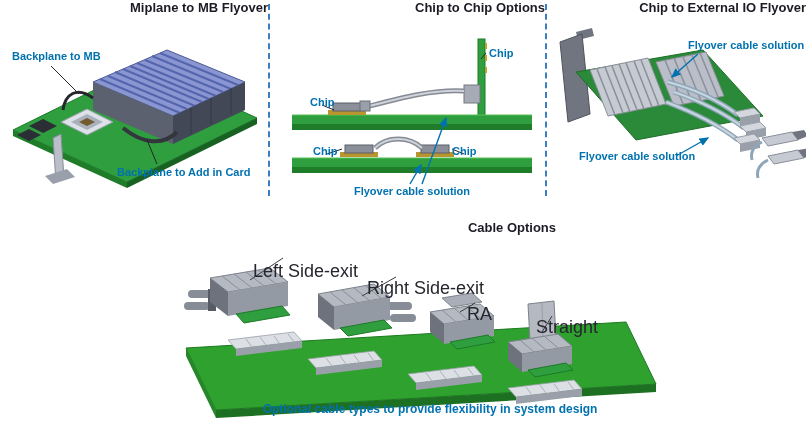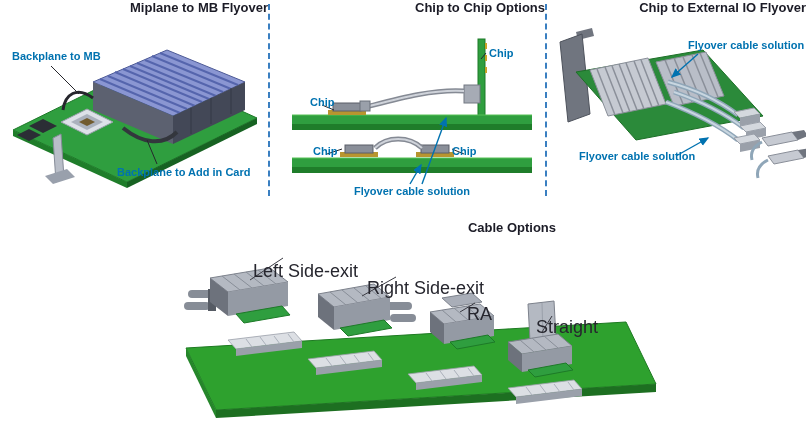--- a/index.html
+++ b/index.html
@@ -272,14 +272,15 @@
     <line x1="246" y1="39" x2="212" y2="58" stroke="#3a3a42" stroke-width="1"></line>
     <line x1="325" y1="65" x2="310" y2="74" stroke="#3a3a42" stroke-width="1"></line>
     <line x1="402" y1="78" x2="392" y2="94" stroke="#3a3a42" stroke-width="1"></line>
   </svg>
 
   <div class="item-label" style="left:253px;top:245px;">Left Side-exit</div>
   <div class="item-label" style="left:367px;top:262px;">Right Side-exit</div>
   <div class="item-label" style="left:467px;top:288px;">RA</div>
   <div class="item-label" style="left:536px;top:301px;">Straight</div>
 
+  <div class="caption" style="left:180px;top:402px;width:500px;">Optional cable types to provide flexibility in system design</div>
 
 </div>
 
 </body></html>

